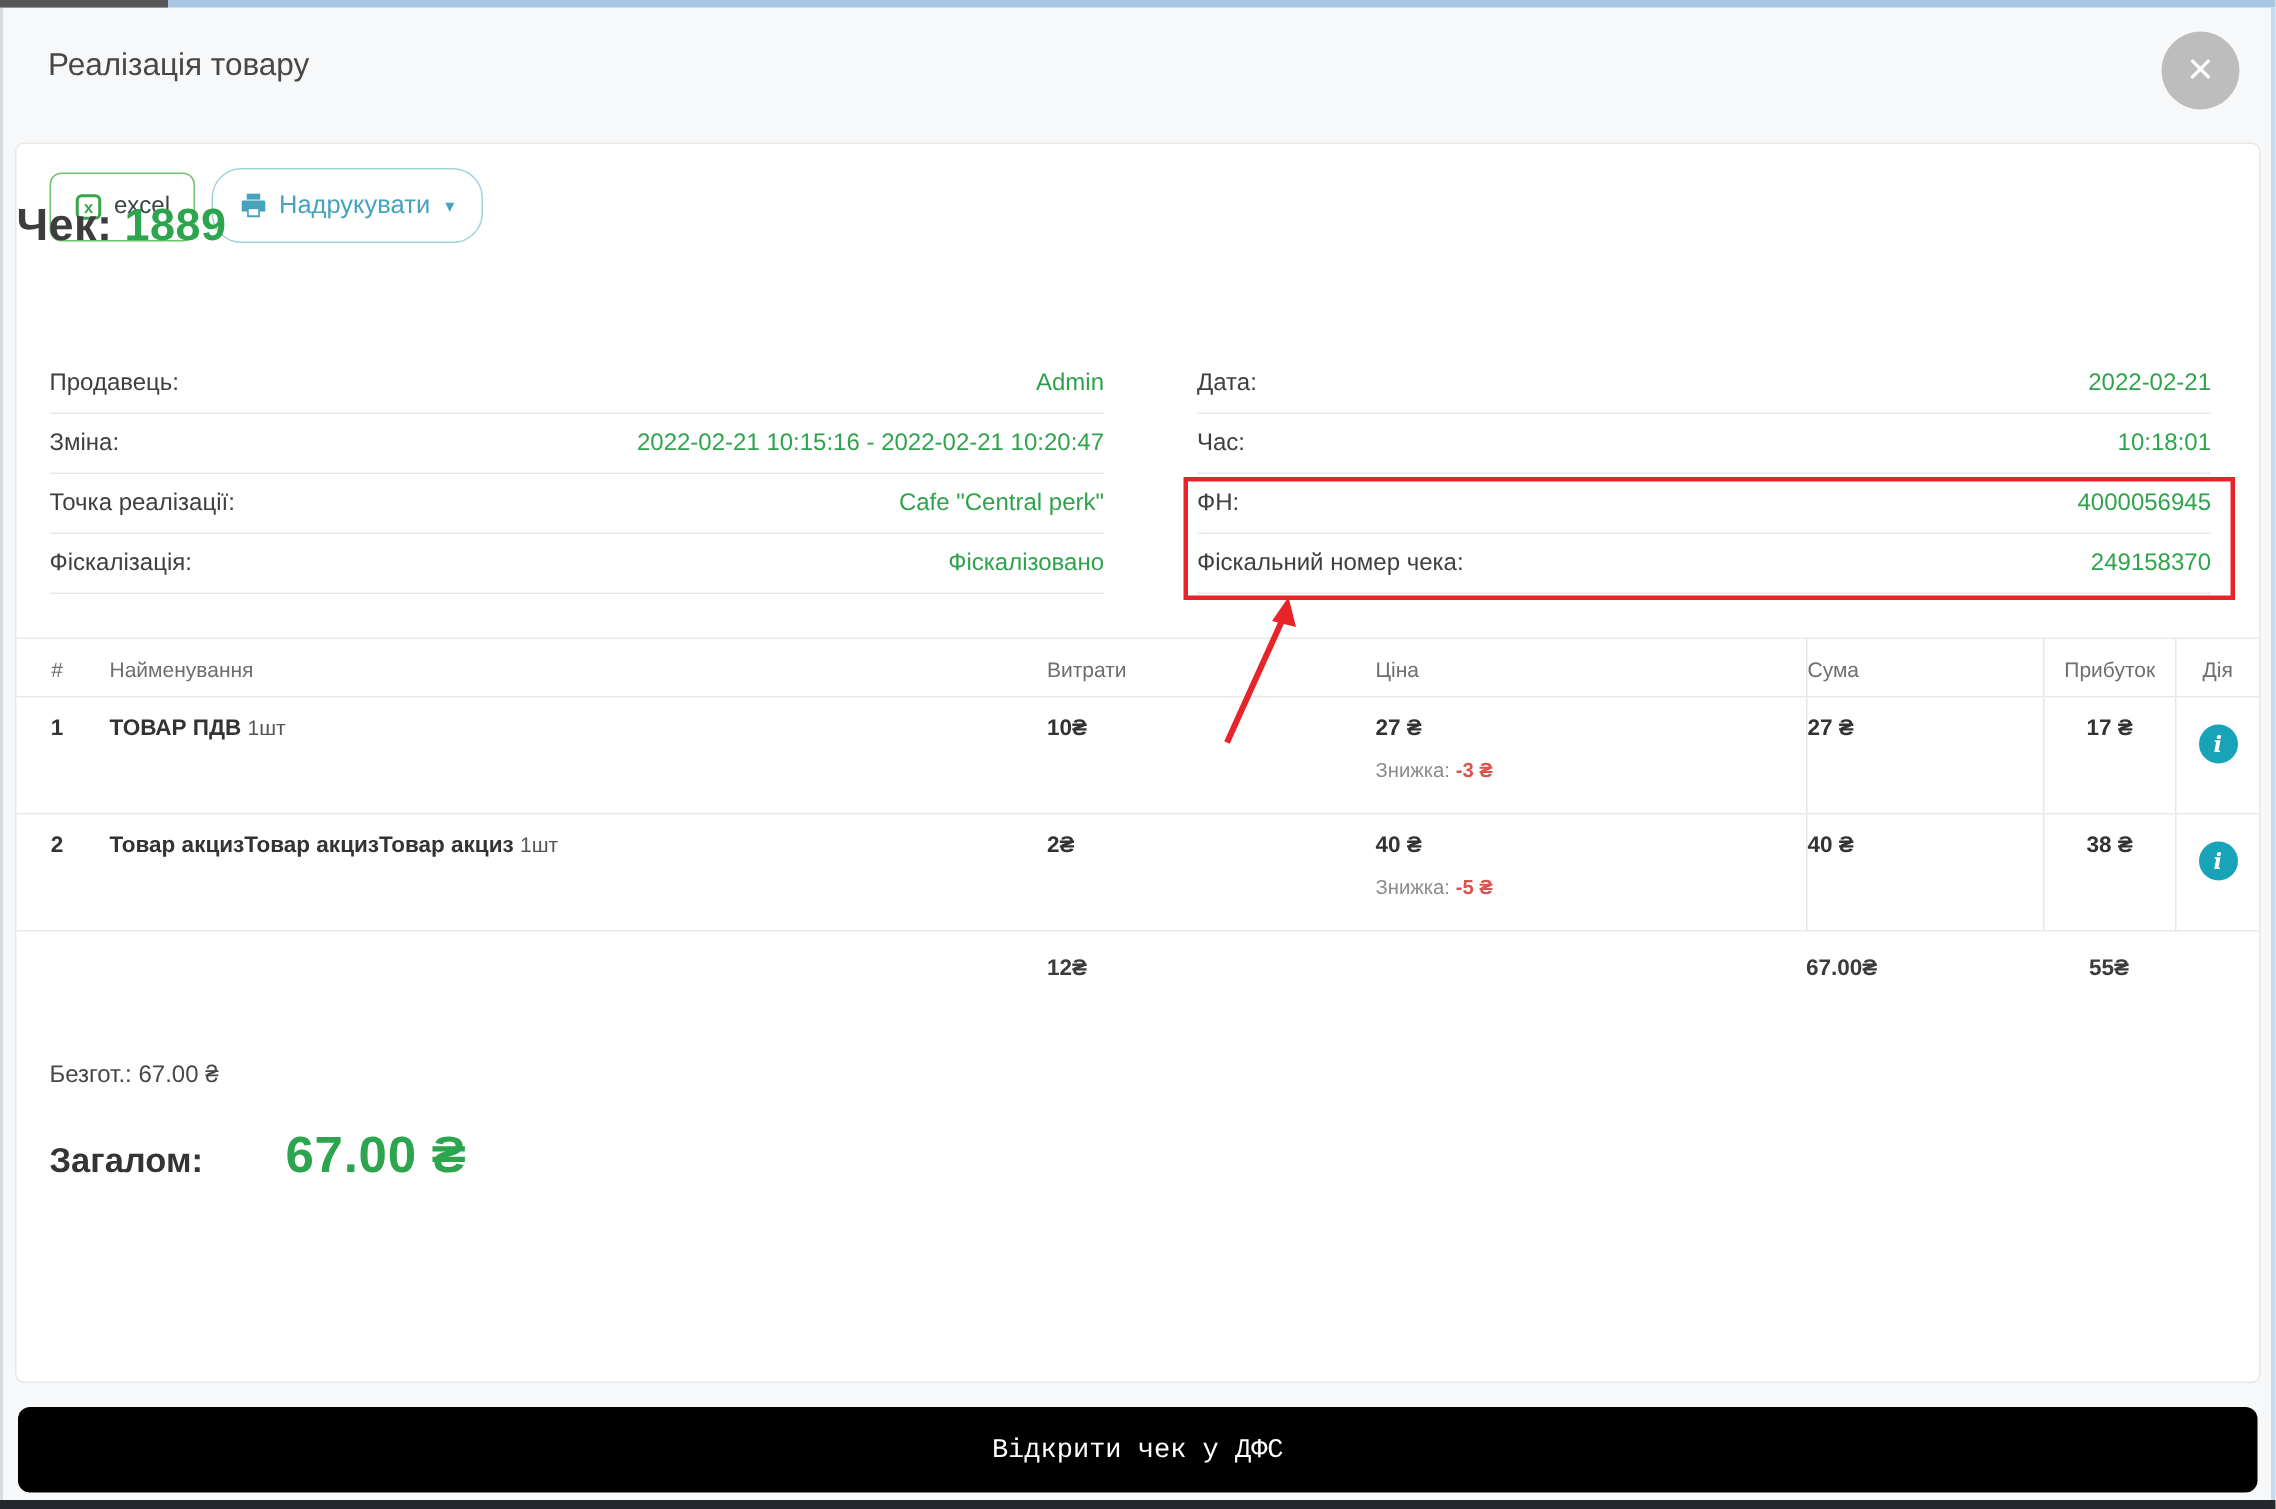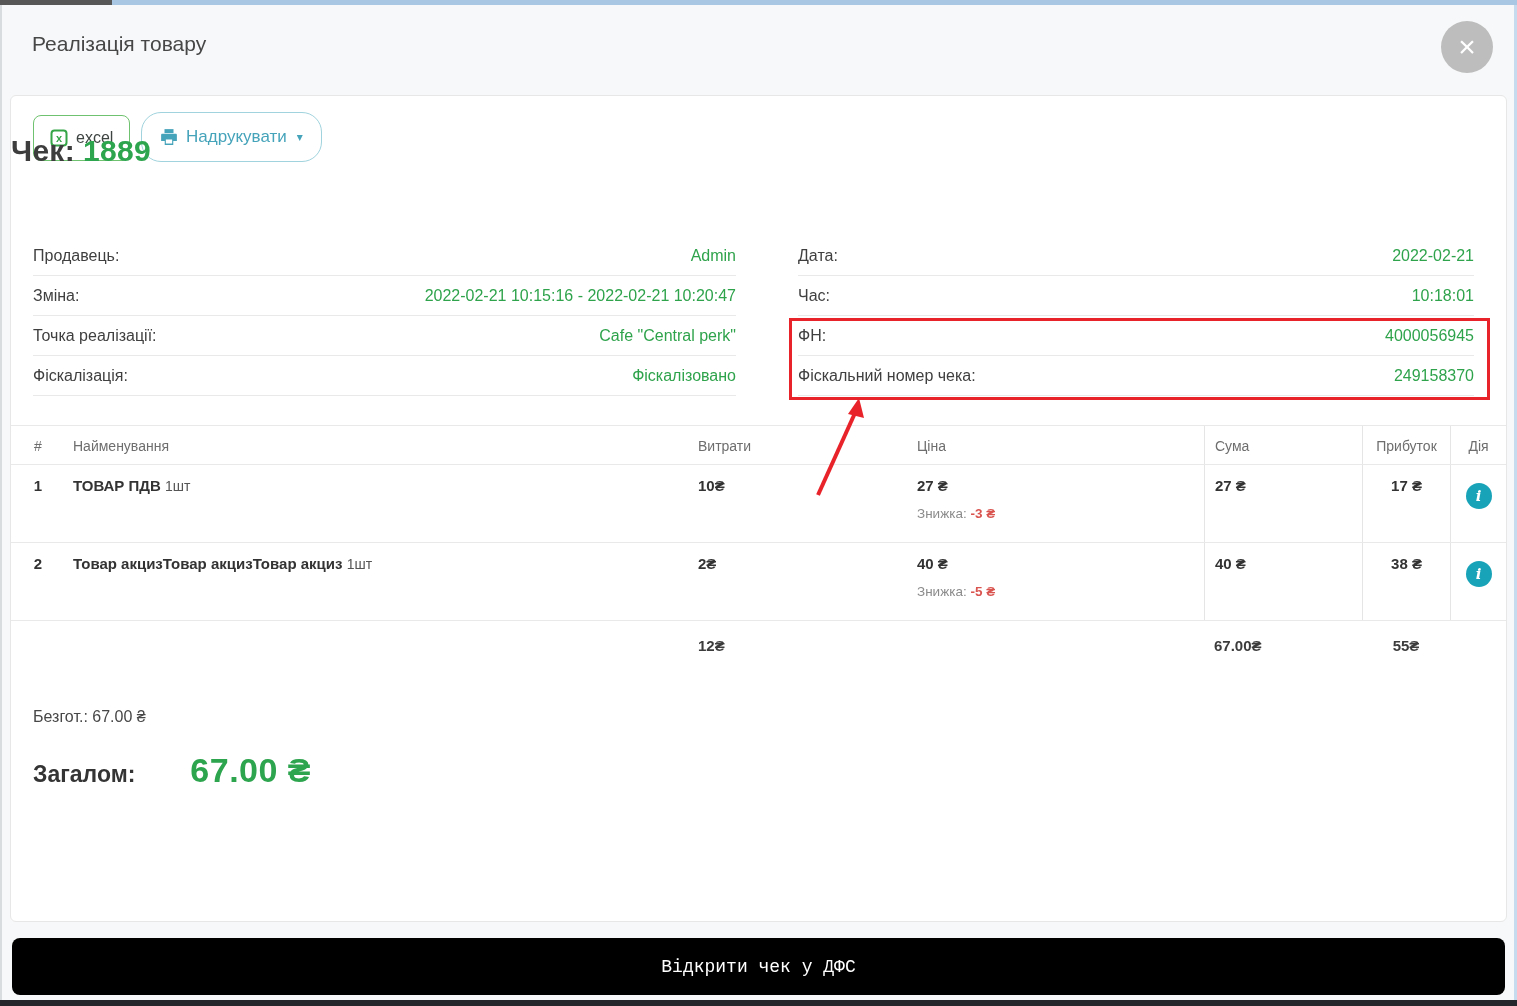--- a/index.html
+++ b/index.html
@@ -72,21 +72,21 @@
   .t-row { display:flex; width:100%; }
   .t-head { height:40px; border-top:1px solid #e9e9e9; border-bottom:1px solid #e9e9e9; color:#6e6e6e; font-size:14px; }
   .t-body { height:78px; border-bottom:1px solid #e9e9e9; }
   .t-foot { height:50px;justify-content:space-between; }
   .c { padding-top:12px; }
   .t-head .c { padding-top:12px; }
   .c-num    { width:54px;  text-align:center; }
   .c-name   { width:625px; padding-left:8px; }
   .c-cost   { width:219px; padding-left:8px; }
   .c-price  { width:295px; padding-left:8px; }
-  .c-sum    { width:158px; padding-left:10px; border-left:1px solid #e5e5e5; }
+  .c-sum    { width:158px; border-left:1px solid #e5e5e5; }
   .c-profit { width:88px;  text-align:center; border-left:1px solid #e5e5e5; }
   .c-action { flex:1; text-align:center; border-left:1px solid #e5e5e5; }
   .t-head .c-profit { text-align:center; }
   .t-foot .c { border:none; font-weight:600; color:#3c3c3c; padding-top:16px; }
   .t-body .c-num { font-weight:700; color:#333; }
   .item-name { font-weight:700; color:#333; }
   .item-qty  { font-weight:400; color:#555; font-size:14px; }
   .money { font-weight:600; color:#333; }
   .discount-line { margin-top:12px; font-size:13.5px; }
   .discount-lbl { color:#8b8b8b; }

